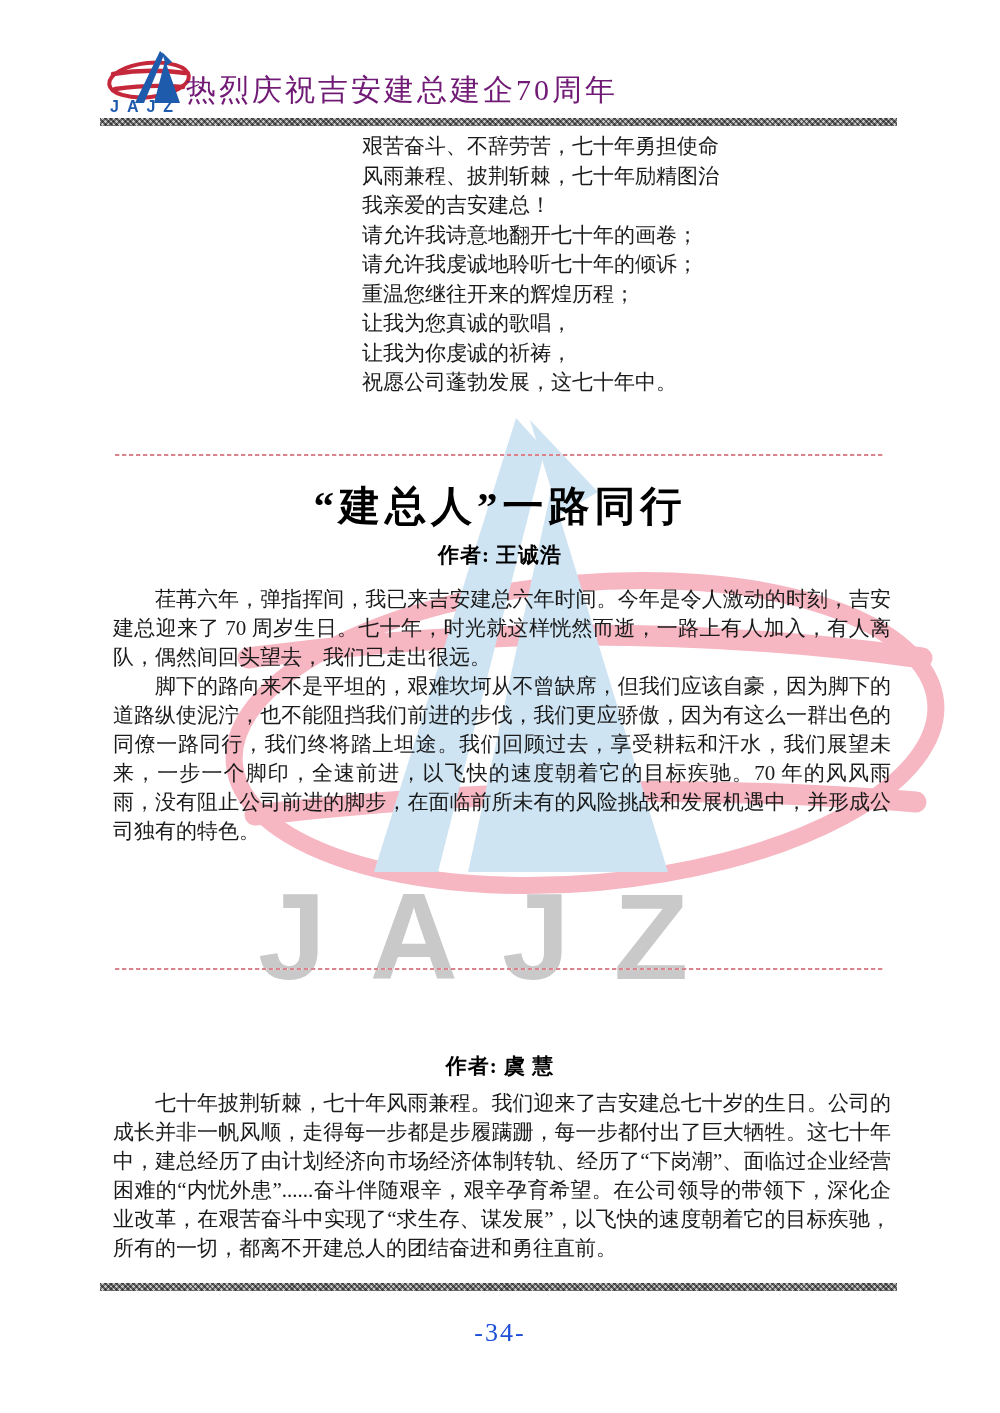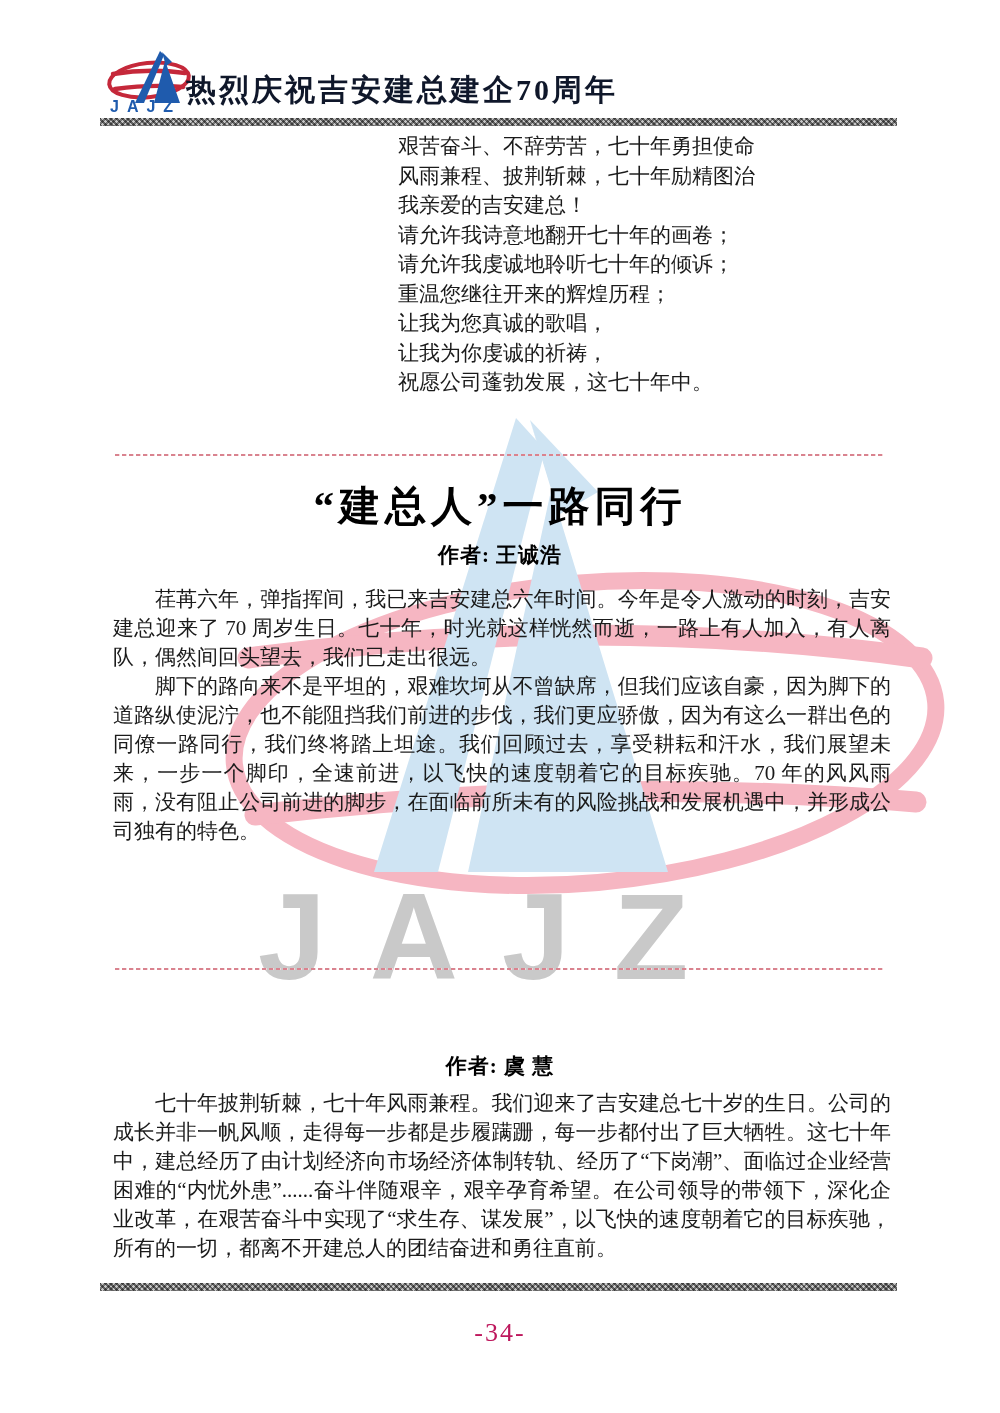--- a/index.html
+++ b/index.html
@@ -22,40 +22,40 @@
   
   .logo-box{position:absolute;left:103px;top:47px;width:110px;height:75px;z-index:2;}
   .logo-svg{position:absolute;left:0;top:0;}
   .logo-text{
     position:absolute;left:7px;top:51px;width:100px;
     font-family:"Liberation Sans","DejaVu Sans",sans-serif;
     font-weight:bold;font-size:16px;letter-spacing:8px;color:#1f5bad;
   }
   .header-slogan{
     position:absolute;left:186px;top:70px;z-index:2;
-    font-size:30px;font-weight:bold;color:#0f172a;letter-spacing:3px;white-space:nowrap;
+    font-size:30px;font-weight:normal;color:#701a75;letter-spacing:3px;white-space:nowrap;
   }
   .rule-hatch{
     position:absolute;left:100px;width:797px;height:8px;z-index:2;
     background:
       repeating-linear-gradient(45deg,#6f6f6f 0 2px,#dcdcdc 2px 4px),
       repeating-linear-gradient(-45deg,#8a8a8a 0 2px,#e6e6e6 2px 4px);
     background-blend-mode:multiply;
   }
   .rule-top{top:118px;}
   .rule-bottom{top:1283px;}
   
   .sep-pink{
     position:absolute;left:115px;width:770px;height:2px;z-index:2;
     background:repeating-linear-gradient(90deg,#d9838f 0 4px,#f6d7da 4px 5px,#ffffff00 5px 7px);
   }
   .sep-1{top:454px;}
   .sep-2{top:968px;}
   
-  .poem{position:absolute;left:362px;top:132px;z-index:2;font-size:21px;line-height:29.5px;margin-left:36px;}
+  .poem{position:absolute;left:362px;top:132px;z-index:2;font-size:21px;line-height:29.5px;}
   .poem-line{white-space:nowrap;}
   
   .article-title{
     position:absolute;left:0;width:1000px;text-align:center;z-index:2;
     font-size:41px;font-weight:bold;letter-spacing:5px;color:#000;
   }
   .title-1{top:479px;}
   .title-2{top:995px;}
   .article-author{
     position:absolute;left:0;width:1000px;text-align:center;z-index:2;
@@ -66,21 +66,21 @@
   .article-body{
     position:absolute;left:113px;width:778px;z-index:2;
     font-size:21px;line-height:29px;text-align:justify;
   }
   .body-1{top:585px;}
   .body-2{top:1089px;}
   .article-body p{margin:0;text-indent:2em;}
   
   .page-number{
     position:absolute;left:0;top:1318px;width:1000px;text-align:center;z-index:2;
-    font-size:26px;letter-spacing:2px;color:#be185d;
+    font-size:26px;letter-spacing:2px;color:#1d4ed8;
   }
 </style>
 </head>
 <body>
 
 <div class="page">
 
   <svg class="watermark-svg" viewBox="0 0 1000 1413" xmlns="http://www.w3.org/2000/svg" aria-hidden="true">
 
     <g transform="rotate(-5 585 733)">

